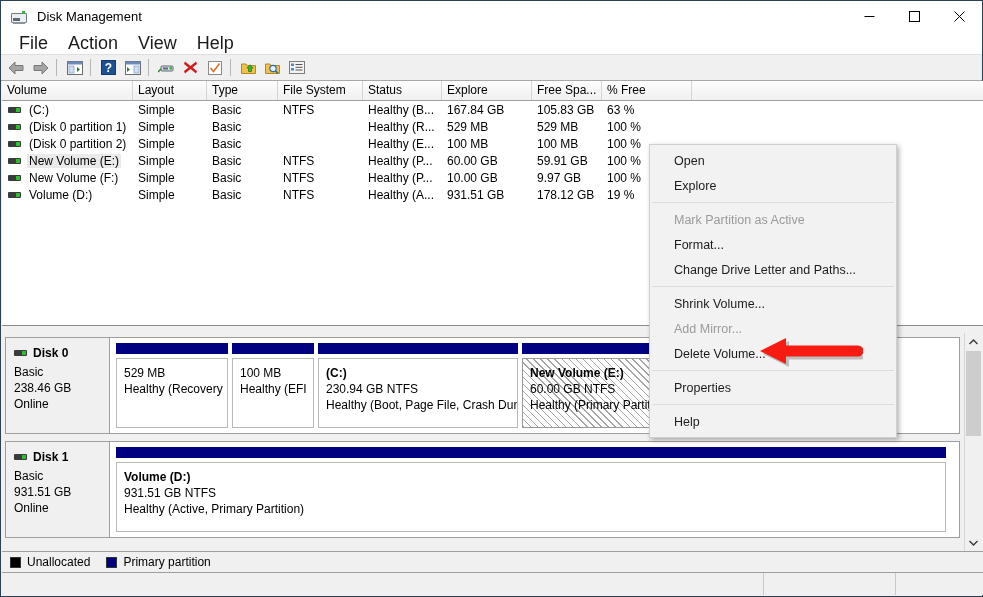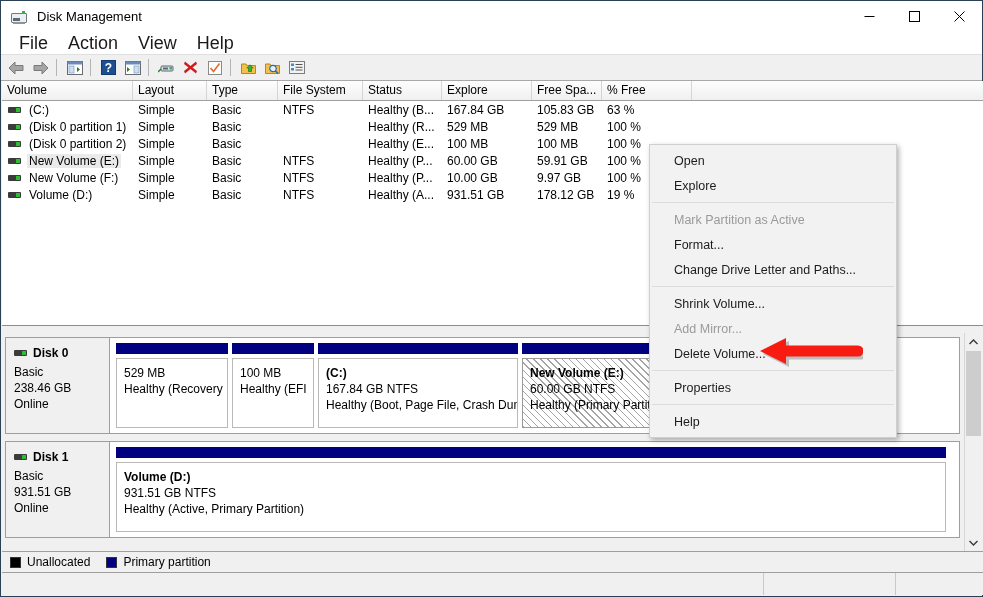--- a/index.html
+++ b/index.html
@@ -460,21 +460,21 @@
             <div class="ptitle"></div>
             <div>100 MB</div>
             <div>Healthy (EFI</div>
           </div>
         </div>
 
         <div class="part" style="width:200px">
           <div class="bar"></div>
           <div class="box">
             <div class="ptitle">(C:)</div>
-            <div>167.84 GB NTFS</div>
+            <div>230.94 GB NTFS</div>
             <div>Healthy (Boot, Page File, Crash Dump</div>
           </div>
         </div>
 
         <div class="part sel" style="width:193px">
           <div class="bar"></div>
           <div class="box">
             <div class="ptitle">New Volume  (E:)</div>
             <div>60.00 GB NTFS</div>
             <div>Healthy (Primary Partit</div>

